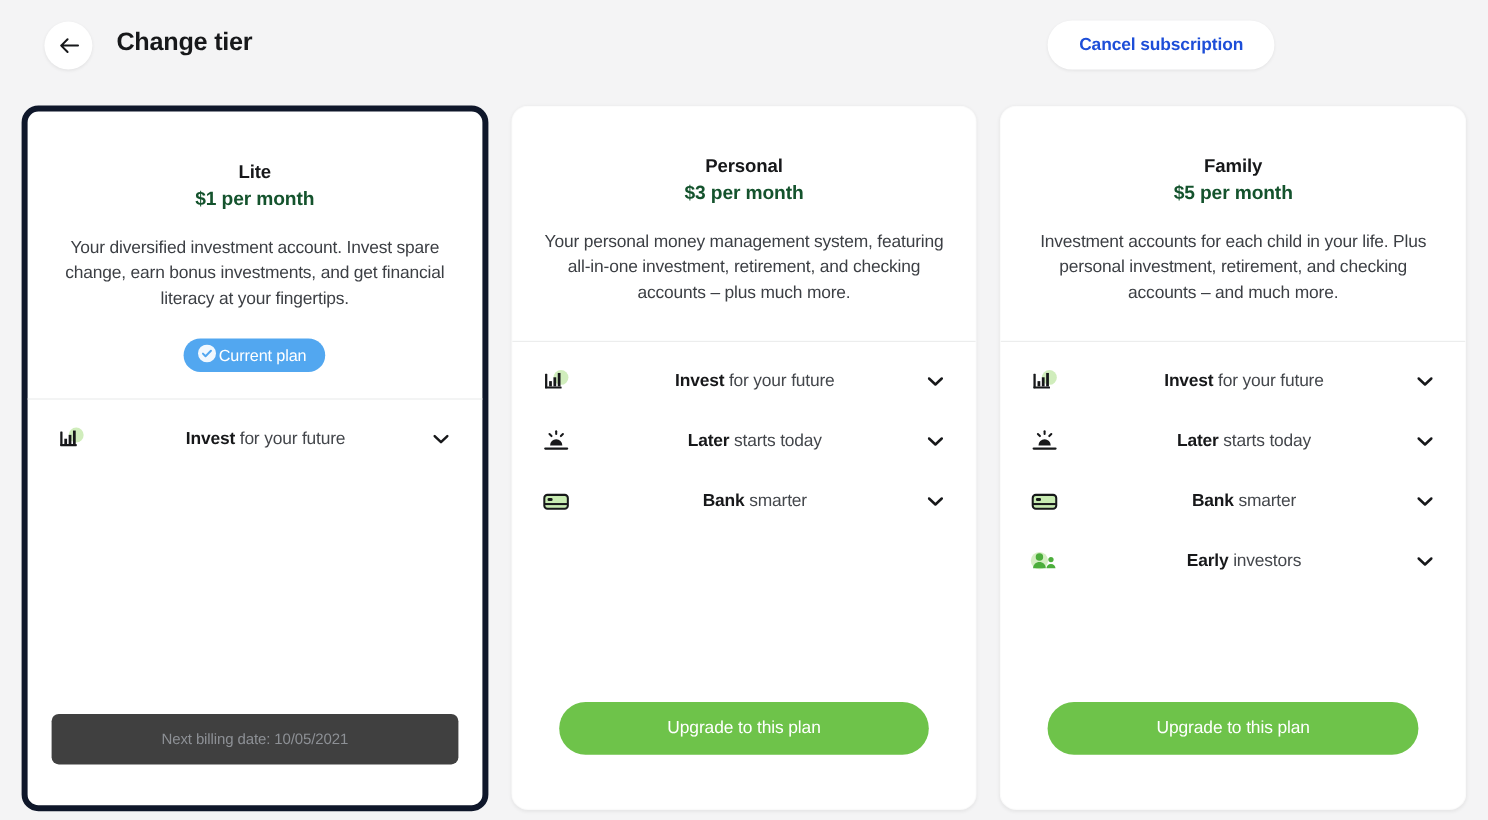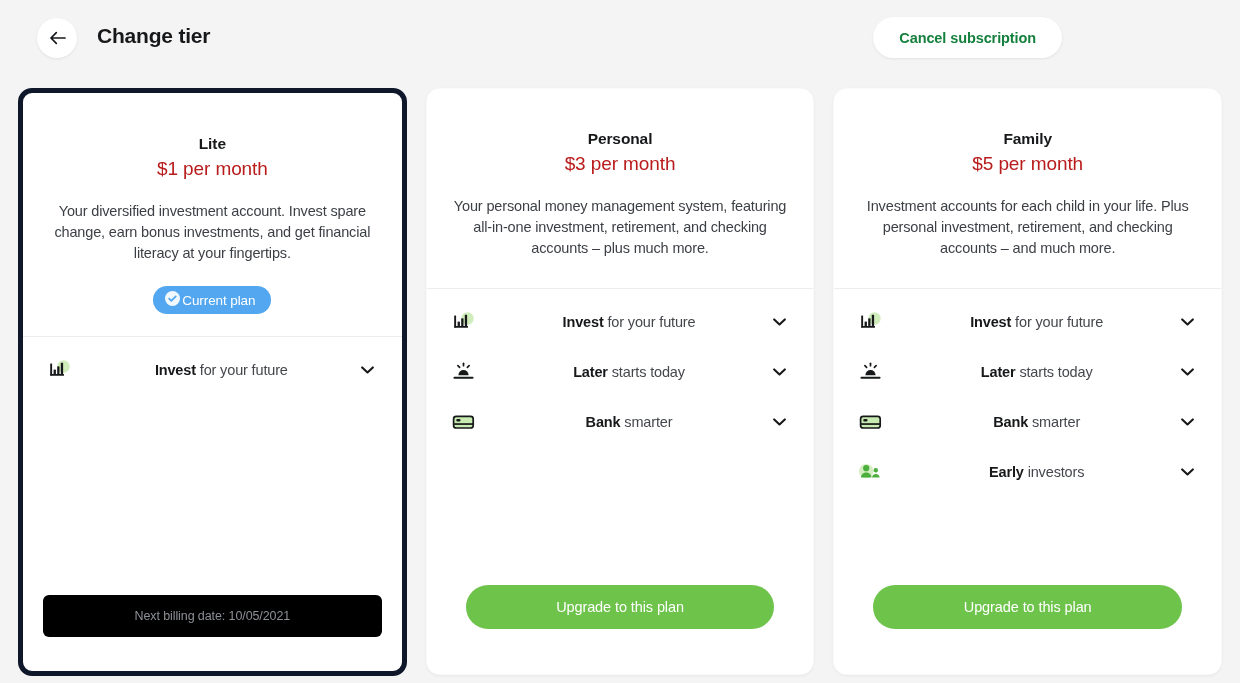--- a/index.html
+++ b/index.html
@@ -62,21 +62,21 @@
     top: 17px;
     height: 41px;
     padding: 0 26px;
     border-radius: 21px;
     background: #ffffff;
     border: none;
     box-shadow: 0 1px 3px rgba(0,0,0,0.07);
     font-family: "Liberation Sans", sans-serif;
     font-size: 14.5px;
     font-weight: bold;
-    color: #15803d;
+    color: #1d4ed8;
     cursor: pointer;
     display: flex;
     align-items: center;
     letter-spacing: -0.1px;
   }
 
   
   .cards {
     position: absolute;
     left: 18px;
@@ -115,23 +115,23 @@
 
   .plan-name {
     font-size: 15.5px;
     font-weight: bold;
     color: #17181a;
     letter-spacing: -0.1px;
   }
 
   .plan-price {
     margin-top: 5px;
-    font-size: 19px;
-    font-weight: normal;
-    color: #b91c1c;
+    font-size: 16px;
+    font-weight: bold;
+    color: #14532d;
     letter-spacing: -0.1px;
   }
 
   .plan-desc {
     margin-top: 21px;
     font-size: 14.5px;
     line-height: 21px;
     color: #3c3f44;
     letter-spacing: -0.15px;
   }
@@ -210,21 +210,21 @@
     height: 20px;
   }
 
   
   .spacer { flex: 1 1 auto; }
 
   .billing-box {
     margin: 0 20px 34px 20px;
     height: 42px;
     border-radius: 6px;
-    background: #000000;
+    background: #404040;
     display: flex;
     align-items: center;
     justify-content: center;
     font-size: 12.5px;
     color: #8d9095;
     letter-spacing: -0.1px;
   }
 
   .upgrade-btn {
     margin: 0 39px 45px 39px;

